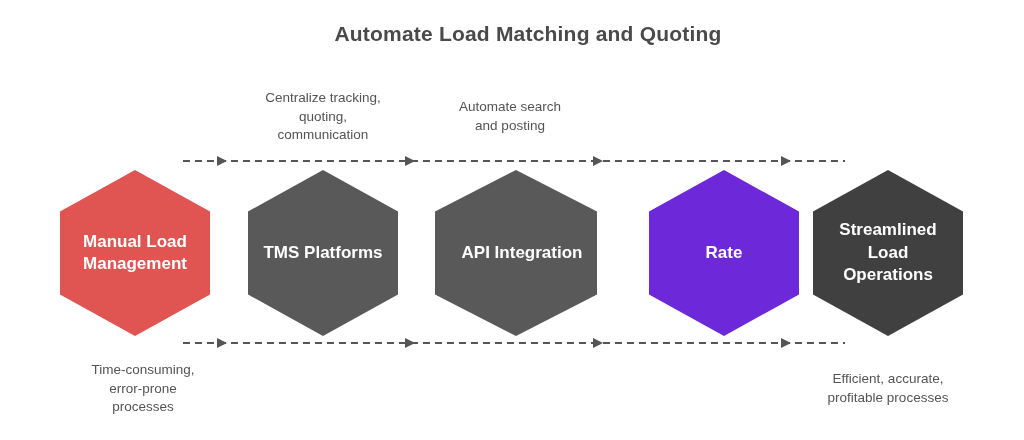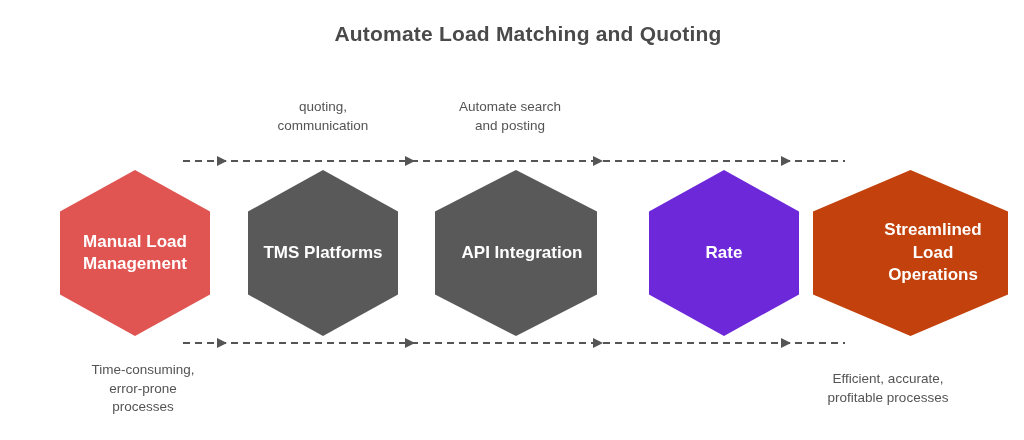--- a/index.html
+++ b/index.html
@@ -61,20 +61,21 @@
 </style>
 </head>
 <body>
 
 <div class="canvas">
 
   <div class="title">Automate Load Matching and Quoting</div>
 
   <div class="note note-top note-top1">
     <span>
+      <span>Centralize tracking,</span>
       <span>quoting,</span>
       <span>communication</span>
     </span>
   </div>
   <div class="note note-top note-top2">
     <span>
       <span>Automate search</span>
       <span>and posting</span>
     </span>
   </div>
@@ -100,21 +101,21 @@
   <div class="hex hex3" style="background-color: rgb(89, 89, 89);">
     <div class="hex-label">
       <span>API Integration</span>
     </div>
   </div>
   <div class="hex hex4" style="background-color: #6d28d9; margin-left: 26px;">
     <div class="hex-label">
       <span>Rate</span>
     </div>
   </div>
-  <div class="hex hex5" style="background-color: #c2410c; padding-left: 45px;">
+  <div class="hex hex5" style="background-color: #404040;">
     <div class="hex-label">
       <span>Streamlined</span>
       <span>Load</span>
       <span>Operations</span>
     </div>
   </div>
 
   <div class="flow-line flow-line-bottom">
     <div class="arrowhead ah1"></div>
     <div class="arrowhead ah2"></div>

